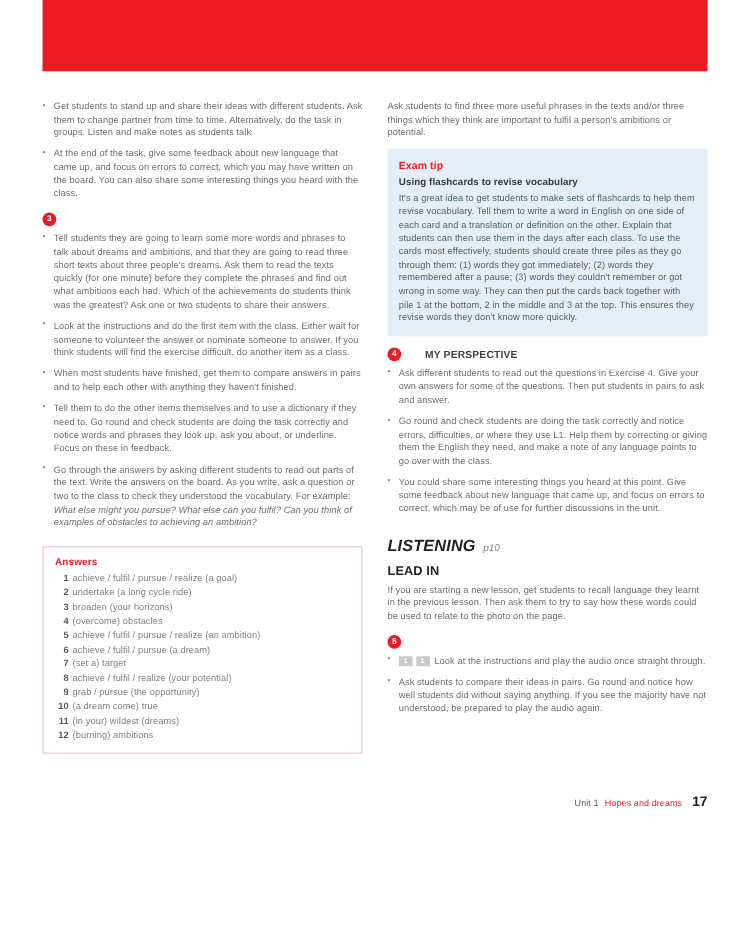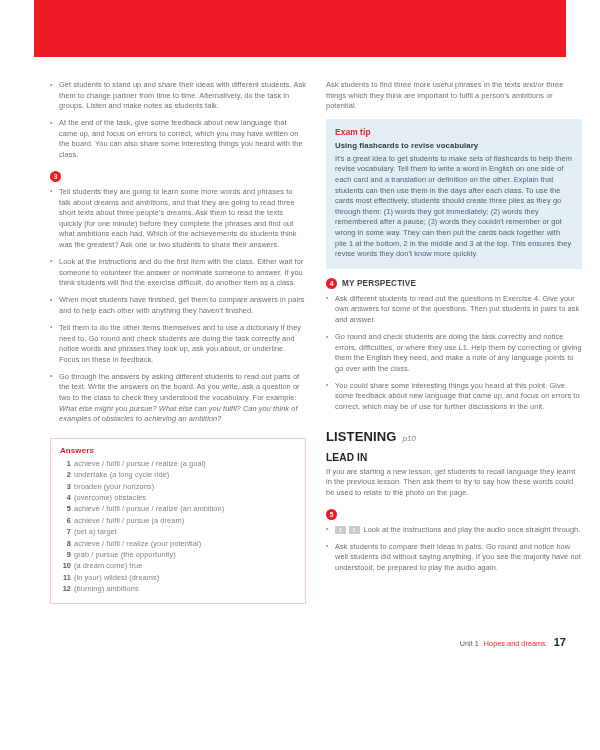--- a/index.html
+++ b/index.html
@@ -27,21 +27,21 @@
   }
 
   
   .page {
     position: absolute;
     left: 0;
     top: 57px;
     width: 600px;
     height: 621px;
     box-sizing: border-box;
-    padding: 23px 34px 0 50px;
+    padding: 23px 34px 0 34px;
   }
   .columns {
     display: flex;
     gap: 20px;
     align-items: flex-start;
   }
   .col {
     width: 256px;
     flex: 0 0 256px;
   }
@@ -94,21 +94,21 @@
     text-align: center;
     vertical-align: middle;
   }
   .badge-row {
     margin: 9px 0 5px 0;
     line-height: 11px;
   }
   .badge-row.with-heading {
     display: flex;
     align-items: center;
-    gap: 5px;
+    gap: 19px;
   }
   .section-inline-title {
     font-size: 8.2px;
     font-weight: bold;
     color: #404040;
     letter-spacing: 0.02em;
   }
 
   
   h3.sub-head {
@@ -188,20 +188,21 @@
     margin: 16px 0 8px 0;
     display: flex;
     align-items: baseline;
     gap: 6px;
   }
   .skill-head .skill-name {
     font-size: 13px;
     font-weight: bold;
     color: #231f20;
     letter-spacing: 0.01em;
+    font-style: italic;
   }
   .skill-head .skill-page {
     font-size: 8px;
     font-style: italic;
     color: #808285;
   }
   h4.lead-in {
     margin: 0 0 4px 0;
     font-size: 10.2px;
     font-weight: bold;

